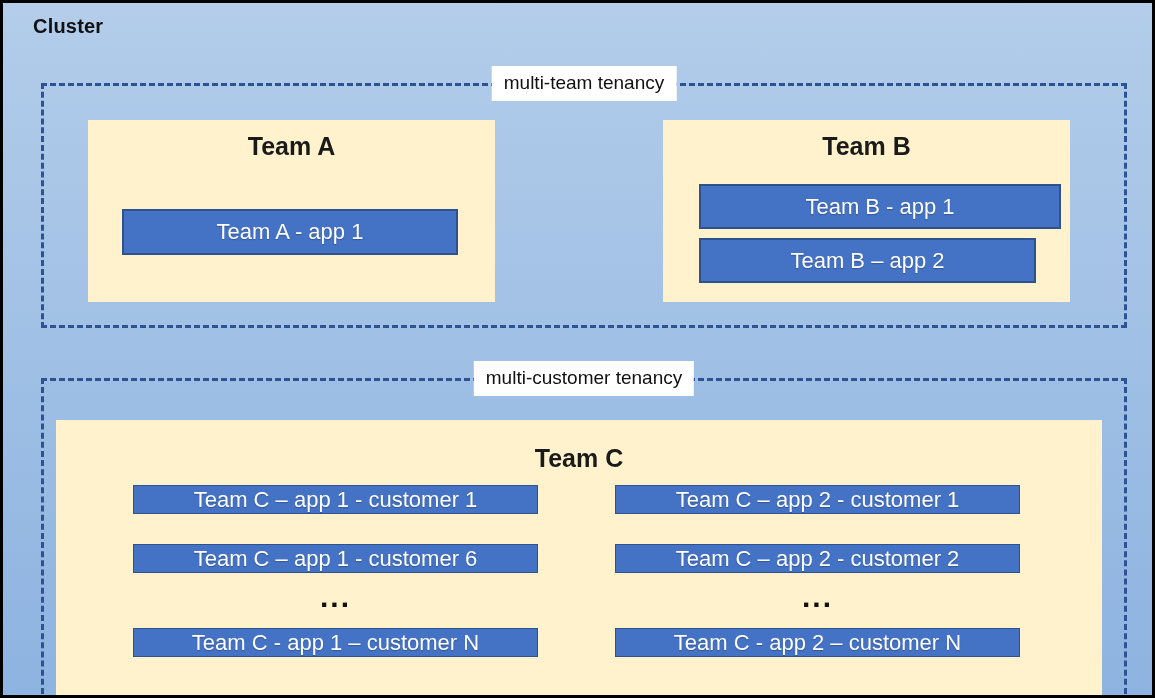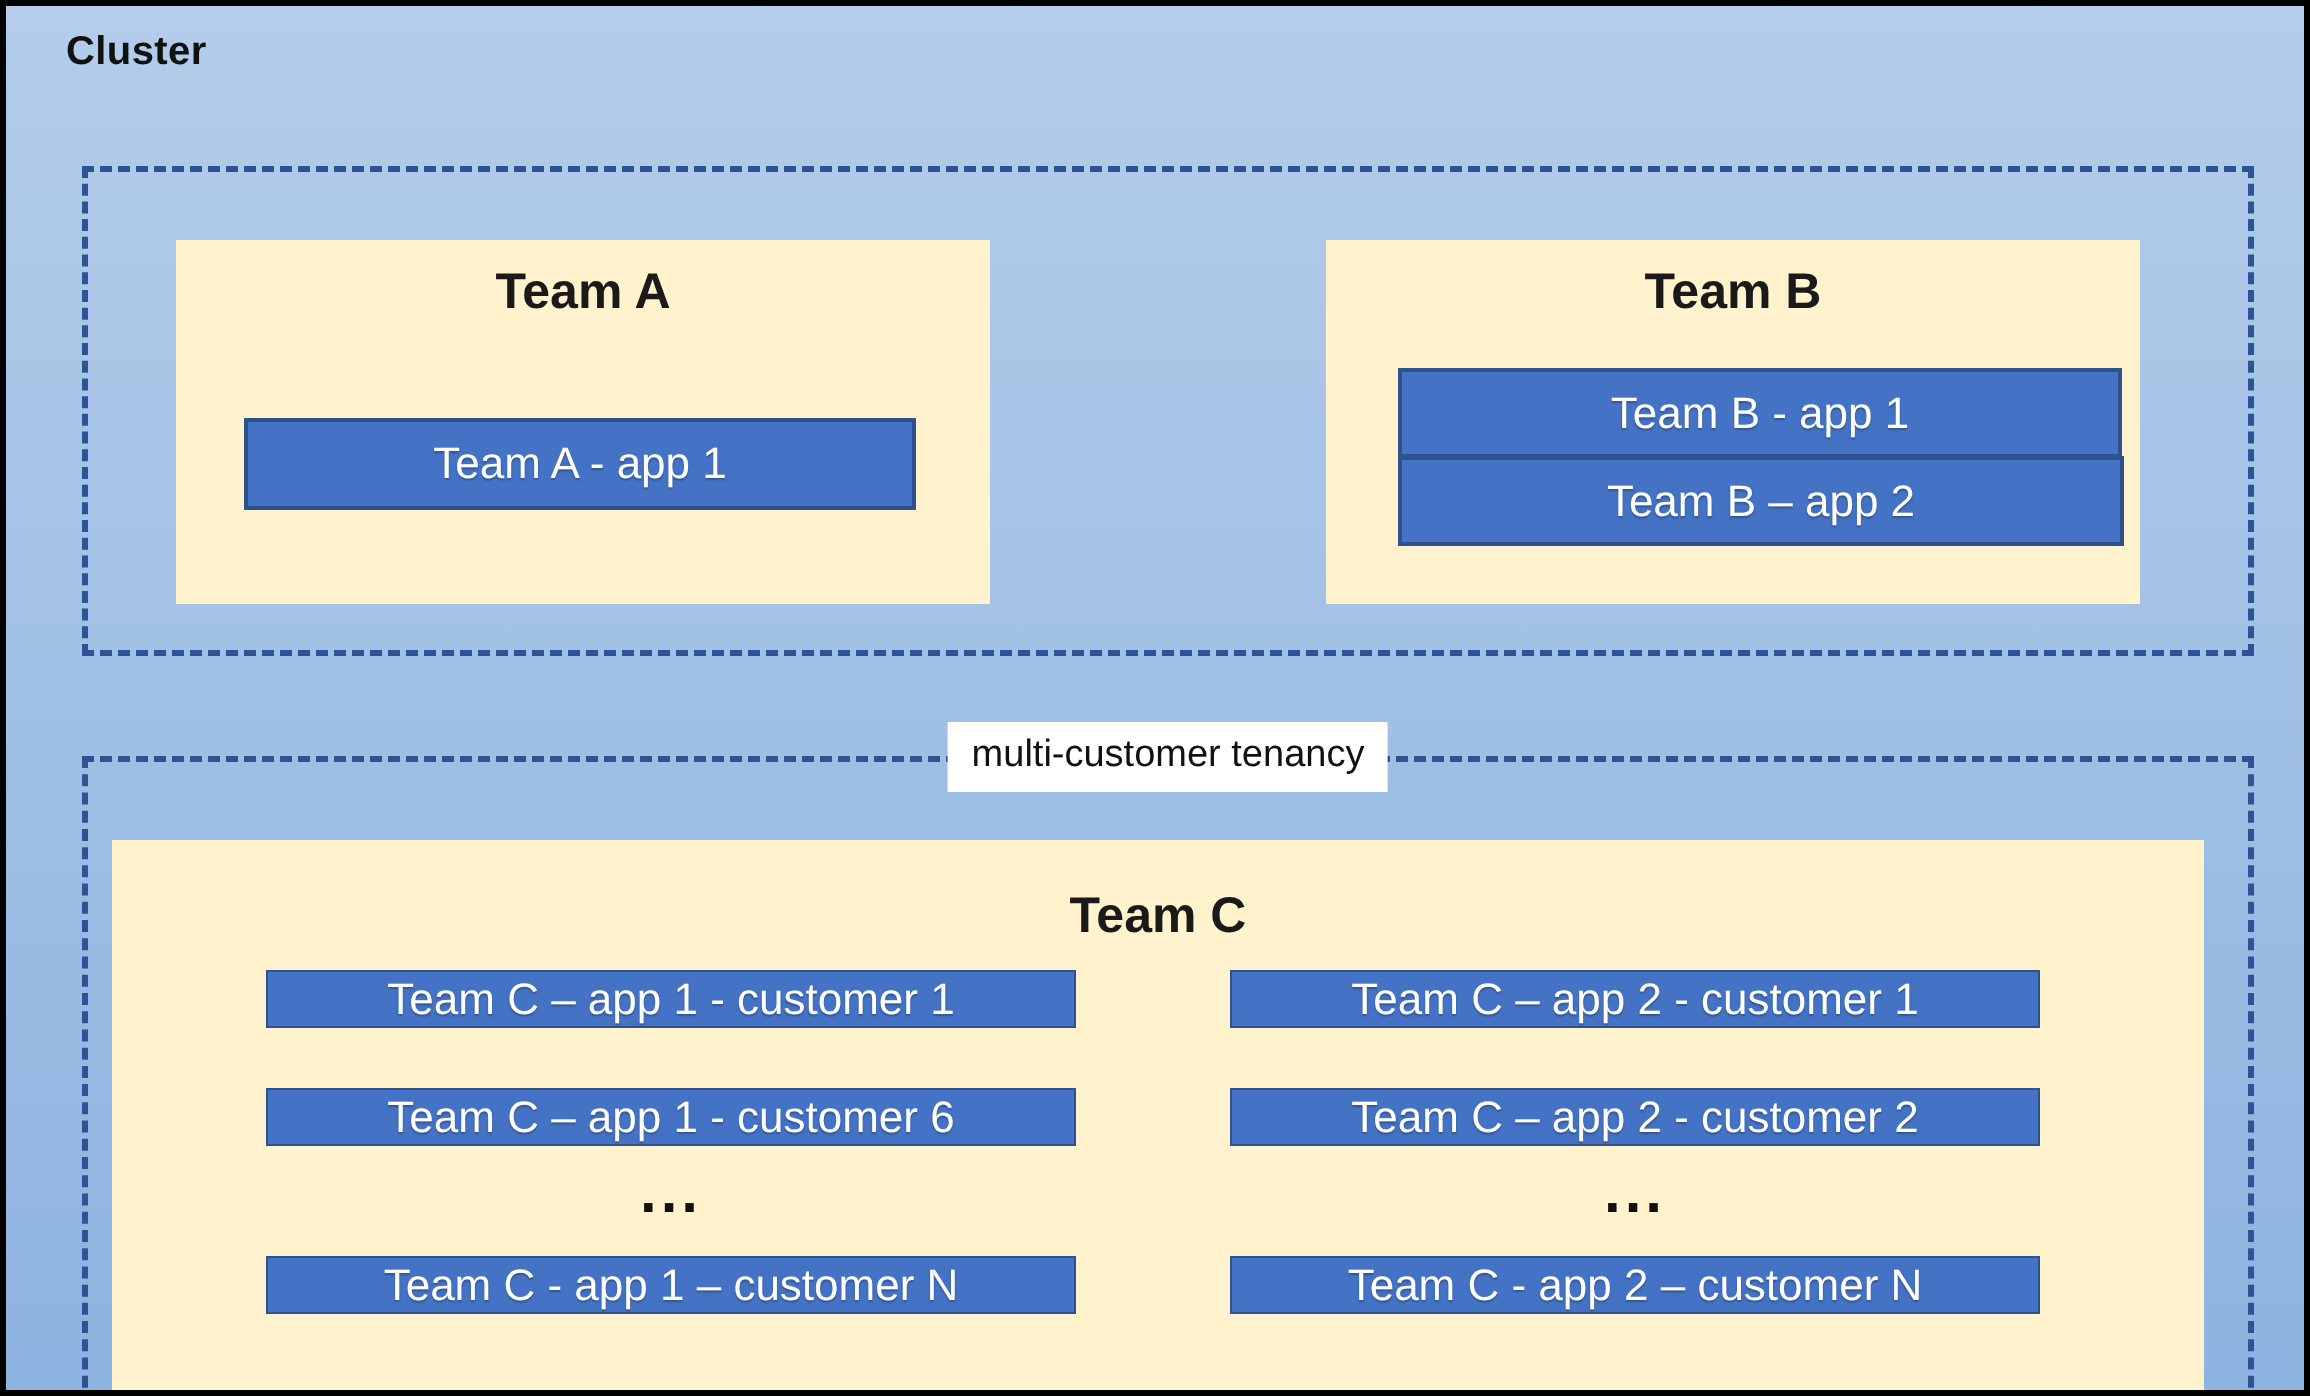--- a/index.html
+++ b/index.html
@@ -83,21 +83,21 @@
     display: flex;
     align-items: center;
     justify-content: center;
     text-shadow: 0 1px 1px rgba(0,0,0,0.25);
     white-space: nowrap;
   }
   
   .app-a1 { left: 34px; top: 89px; width: 336px; height: 46px; }
   
   .app-b1 { left: 36px; top: 64px;  width: 362px; height: 45px; }
-  .app-b2 { left: 36px; top: 108px; width: 363px; height: 45px; }
+  .app-b2 { left: 36px; top: 118px; width: 337px; height: 45px; }
   
   .app-c { width: 405px; height: 29px; border-width: 1px; }
   .col-1 { left: 77px; }
   .col-2 { left: 559px; }
   .row-1 { top: 65px; }
   .row-2 { top: 124px; }
   .row-n { top: 208px; }
   .ellipsis-row {
     position: absolute;
     top: 166px;
@@ -112,20 +112,21 @@
   }
 </style>
 </head>
 <body>
 
 <div class="cluster-frame">
 
   <div class="cluster-title">Cluster</div>
 
   <div class="tenancy-section section-multi-team">
+    <div class="section-label">multi-team tenancy</div>
 
     <div class="team-panel panel-team-a">
       <div class="team-title">Team A</div>
       <div class="app-box app-a1">Team A - app 1</div>
     </div>
 
     <div class="team-panel panel-team-b">
       <div class="team-title">Team B</div>
       <div class="app-box app-b1">Team B - app 1</div>
       <div class="app-box app-b2">Team B – app 2</div>

